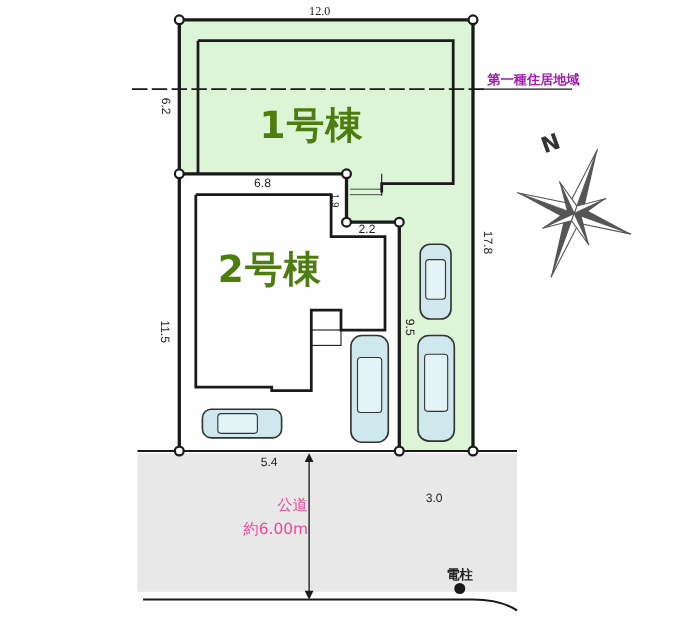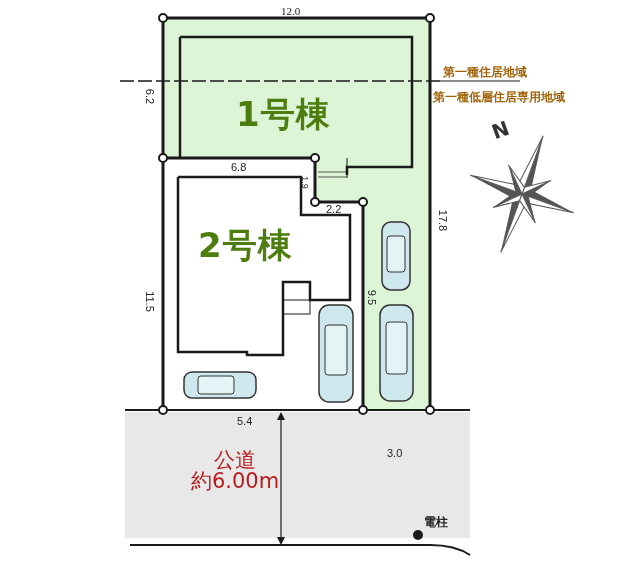--- a/index.html
+++ b/index.html
@@ -5,26 +5,26 @@
     html, body { margin: 0; padding: 0; background: #ffffff; }
     body { width: 620px; height: 566px; position: relative; overflow: hidden;
            font-family: "DejaVu Sans", "Liberation Sans", sans-serif; }
     .stage { position: absolute; left: 0; top: 0; width: 620px; height: 566px; }
     svg { position: absolute; left: 0; top: 0; }
     .lbl { position: absolute; color: #222; font-size: 11px; line-height: 1; white-space: nowrap;
            font-family: "Liberation Sans", sans-serif; }
     .lbl.rot { transform: rotate(90deg); transform-origin: center center; }
     .bldg { position: absolute; font-size: 34px; font-weight: bold; color: #4d7c0f; letter-spacing: 1px;
             font-family: "DejaVu Sans", sans-serif; line-height: 1; }
-    .zone { position: absolute; font-size: 12px; color: #a16207; font-weight: bold; white-space: nowrap;
+    .zone { position: absolute; font-size: 12px; color: #a21caf; font-weight: bold; white-space: nowrap;
             font-family: "DejaVu Sans", sans-serif; line-height: 1; }
-    .road { position: absolute; font-size: 21px; color: #b91c1c; text-align: center; line-height: 21px;
+    .road { position: absolute; font-size: 14px; color: #ec4899; text-align: right; line-height: 21px;
             font-family: "DejaVu Sans", sans-serif; }
     .pole-lbl { position: absolute; font-size: 12px; font-weight: bold; color: #222;
-                font-family: "DejaVu Sans", sans-serif; margin-left: 18px; }
+                font-family: "DejaVu Sans", sans-serif; }
     .north { position: absolute; font-size: 20px; font-weight: bold; color: #333;
              font-family: "DejaVu Sans", sans-serif; transform: rotate(-20deg); }
   </style>
 </head>
 <body>
 
 <div class="stage">
   <svg width="620" height="566" viewBox="0 0 620 566">
 
     <rect x="125" y="412" width="345" height="126" fill="#e8e8e8"></rect>
@@ -117,21 +117,20 @@
   <div class="lbl rot" style="left:432px; top:215px;">17.8</div>
   <div class="lbl" style="left:231px; top:162px;">6.8</div>
   <div class="lbl rot" style="left:298px; top:178px; font-size:9px;">1.9</div>
   <div class="lbl" style="left:326px; top:204px;">2.2</div>
   <div class="lbl rot" style="left:139px; top:296px;">11.5</div>
   <div class="lbl rot" style="left:364px; top:292px;">9.5</div>
   <div class="lbl" style="left:237px; top:416px;">5.4</div>
   <div class="lbl" style="left:387px; top:416px;margin-top:32px;">3.0</div>
 
   <div class="zone" style="left:443px; top:66px;">第一種住居地域</div>
-  <div class="zone" style="left:433px; top:91px;">第一種低層住居専用地域</div>
 
   <div class="road" style="left:190px; top:450px; width:90px;">
     <div>公道</div>
     <div>約6.00m</div>
   </div>
 
   <div class="pole-lbl" style="left:406px; top:514px;">電柱</div>
 
   <div class="north" style="left:492px; top:118px;">N</div>
 </div>

